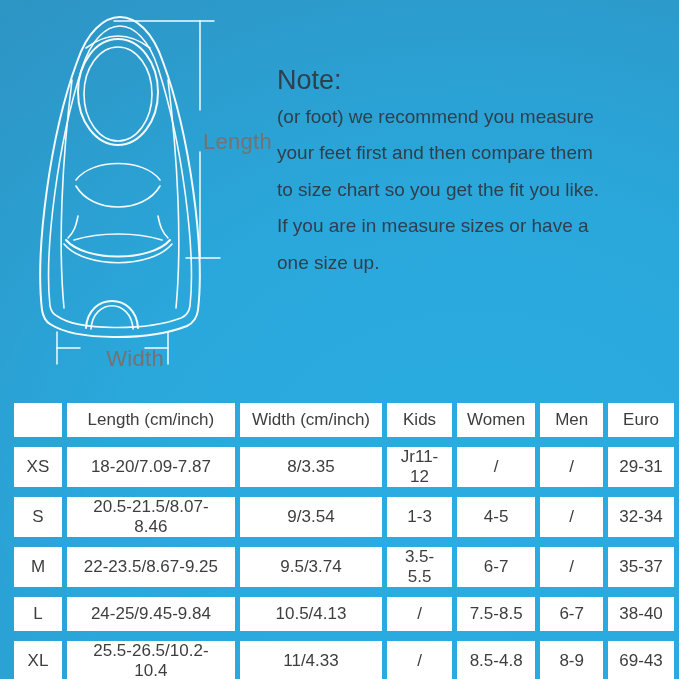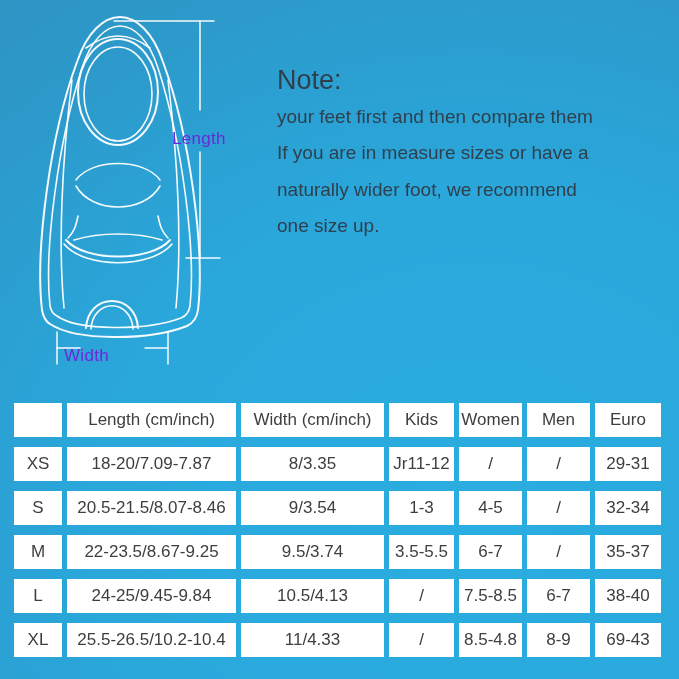--- a/index.html
+++ b/index.html
@@ -5,36 +5,36 @@
   * { margin:0; padding:0; box-sizing:border-box; }
   html,body { width:679px; height:679px; overflow:hidden; }
   body {
     font-family:"Liberation Sans", sans-serif;
     background: radial-gradient(130% 115% at 70% 78%, #2aade2 0%, #2aa8dc 42%, #2c9acb 72%, #2f8fbd 100%);
     position:relative;
   }
   .fin-diagram { position:absolute; left:20px; top:10px; width:240px; height:370px; }
   .fin-diagram svg { position:absolute; left:0; top:0; }
   .dim-label {
-    position:absolute; width:100px; text-align:left;
-    color:#6d28d9; font-size:17px; letter-spacing:.3px;
+    position:absolute; width:100px; text-align:right;
+    color:#737373; font-size:22px; letter-spacing:.3px;
   }
   .length-label { left:152px; top:119px; }
   .width-label  { left:44px;  top:336px; }
 
   .note-block { position:absolute; left:277px; top:62px; width:396px; color:#2f3f4c; }
   .note-line  { height:36.5px; line-height:36.5px; font-size:19px; white-space:nowrap; }
   .note-first { display:flex; align-items:baseline;flex-direction:column; }
   .note-title { font-size:27px; margin-right:9px; }
 
   .table-wrap { position:absolute; left:9px; top:393px; }
   table.size-chart { border-collapse:separate; border-spacing:5px 10px; }
   table.size-chart th, table.size-chart td {
     background:#ffffff; height:34px; text-align:center; vertical-align:middle;
-    font-size:17px; font-weight:normal; color:#3e3e3e; padding:0 2px;
+    font-size:17px; font-weight:normal; color:#3e3e3e; padding:0 10px;
   }
   col.c-size  { width:48px; }
   col.c-len   { width:169px; }
   col.c-wid   { width:143px; }
   col.c-kids  { width:65px; }
   col.c-women { width:63px; }
   col.c-men   { width:63px; }
   col.c-euro  { width:66px; }
 </style>
 </head>
@@ -81,23 +81,24 @@
     </g>
   </svg>
   <span class="dim-label length-label">Length</span>
   <span class="dim-label width-label">Width</span>
 </div>
 
 <div class="note-block">
   <div class="note-line note-first">
     <span class="note-title">Note:</span>
   </div>
+  <div class="note-line">(or foot) we recommend you measure</div>
   <div class="note-line">your feet first and then compare them</div>
+  <div class="note-line">to size chart so you get the fit you like.</div>
   <div class="note-line">If you are in measure sizes or have a</div>
-  <div class="note-line">naturally wider foot, we recommend</div>
   <div class="note-line">one size up.</div>
 </div>
 
 <div class="table-wrap">
   <table class="size-chart">
     <colgroup>
       <col class="c-size">
         <col class="c-len">
         <col class="c-wid">
         <col class="c-kids">

